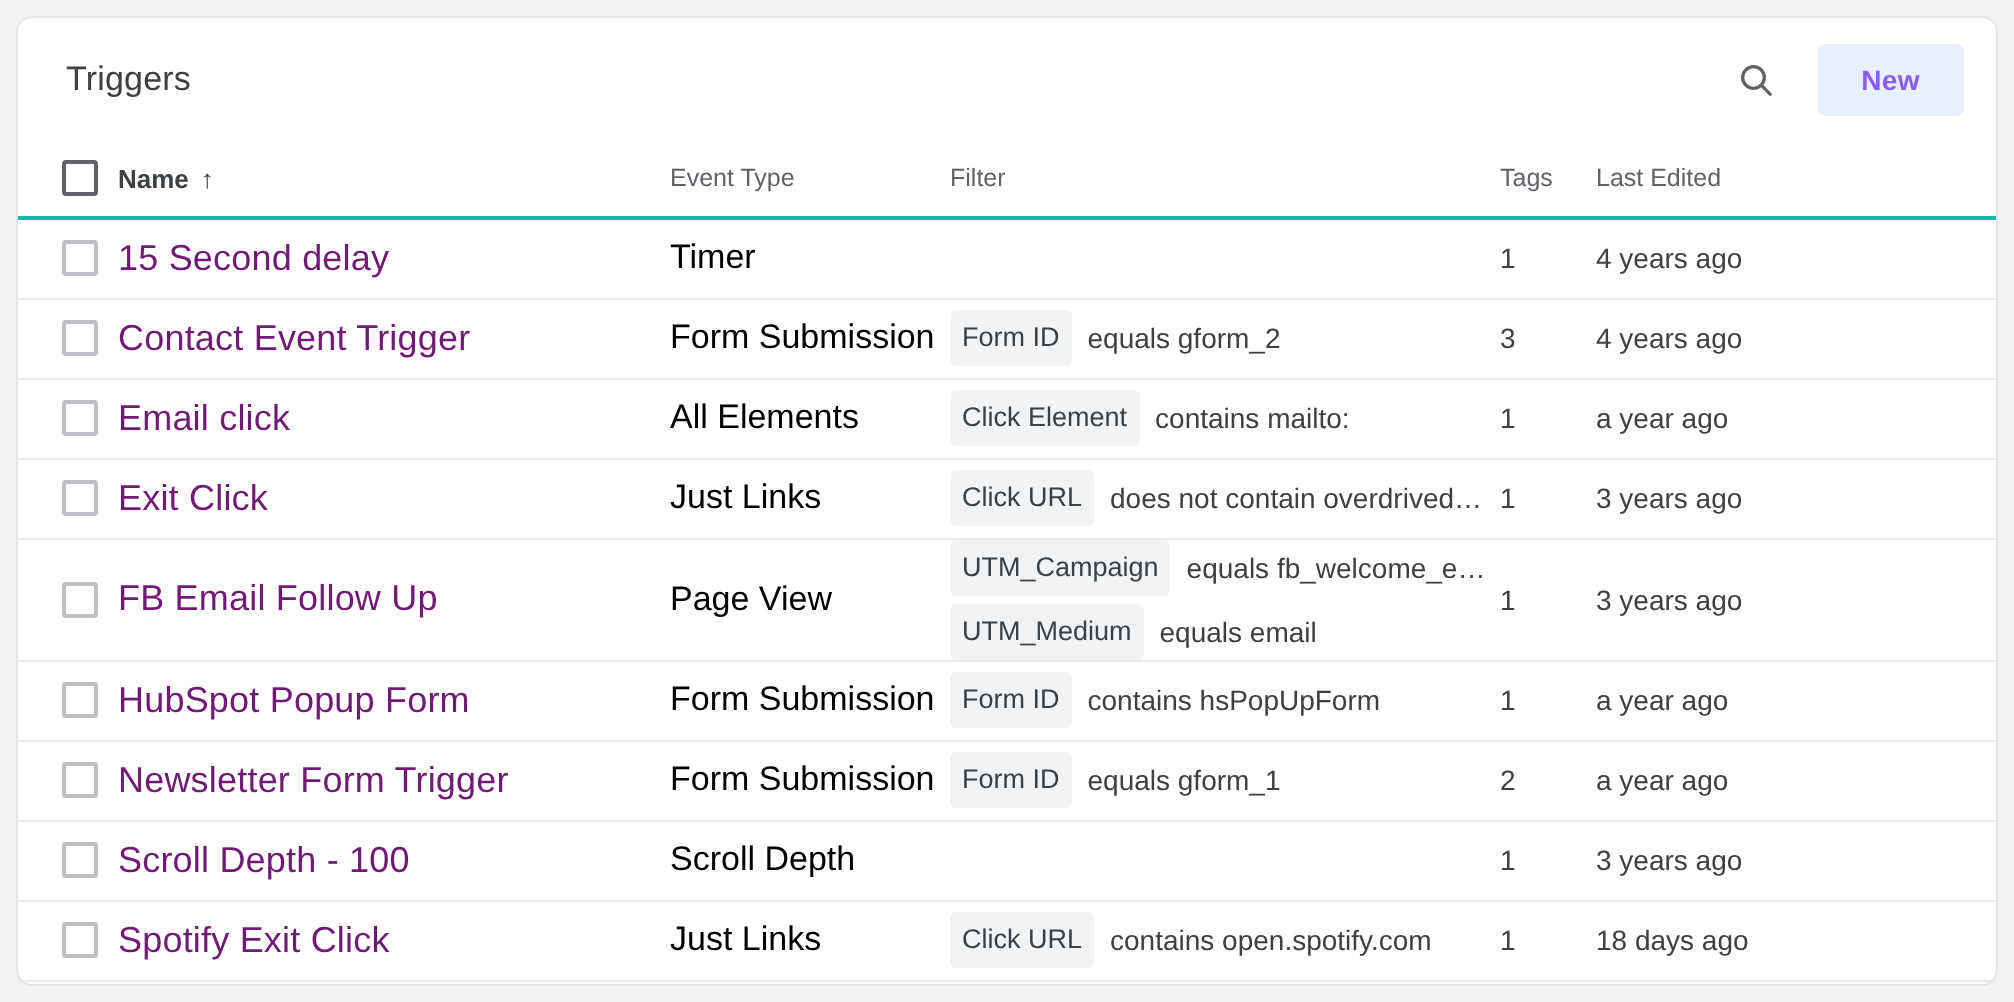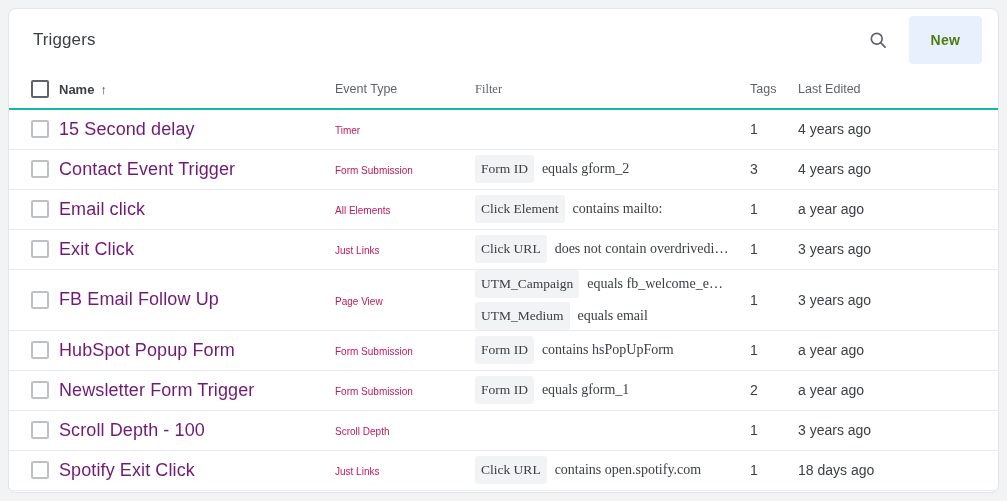--- a/index.html
+++ b/index.html
@@ -39,28 +39,28 @@
     display: flex; align-items: center; justify-content: center;
     border-radius: 50%;
     cursor: pointer;
     background: transparent;
     border: none;
     padding: 0;
   }
   .icon-btn svg { display: block; }
   .new-btn {
     background: #e8f0fe;
-    color: #4d7c0f;
+    color: #8b5cf6;
     border: none;
     border-radius: 4px;
     font-family: "Liberation Sans", sans-serif;
     font-size: 14px;
     font-weight: bold;
     letter-spacing: .2px;
-    height: 48px;
+    height: 36px;
     padding: 0 22px;
     cursor: pointer;
   }
   
   table.triggers {
     width: 100%;
     border-collapse: collapse;
     table-layout: fixed;
   }
   table.triggers th, table.triggers td {
@@ -82,21 +82,21 @@
   tbody td {
     border-bottom: 1px solid #e8eaed;
     font-size: 14px;
     color: #3c4043;
   }
   tbody tr:last-child td { border-bottom: 1px solid #e8eaed; }
   
   .col-check { width: 50px; padding-left: 22px !important; }
   .col-name  { width: 276px; }
   .col-event { width: 140px; margin-left: 24px; }
-  .col-filter{ width: 275px; font-family: Liberation Serif, serif; }
+  .col-filter{ width: 275px; }
   .col-tags  { width: 48px; }
   .col-edited{ width: auto; padding-left: 0 !important; }
   thead th.col-tags { text-align: left; }
   
   .cbx {
     width: 18px; height: 18px;
     border: 2px solid #bdc1c6;
     border-radius: 2px;
     display: block;
     background: #fff;
@@ -139,21 +139,21 @@
     color: #3c4043;
     font-size: 14px;
     max-width: 186px;
     overflow: hidden;
     text-overflow: ellipsis;
     white-space: nowrap;
     display: inline-block;
   }
   .tags-val { font-size: 14px; color: #3c4043; }
   .edited-val { font-size: 14px; color: #3c4043; }
-  .event-val { font-size: 10px; color: #be185d; }
+  .event-val { font-size: 17px; color: #000000; }
   th.col-event, th.col-filter, th.col-edited { font-weight: normal; }
 </style>
 </head>
 <body>
 
 <div class="card">
 
   <div class="card-header">
     <div class="card-title">Triggers</div>
     <div class="hdr-actions">

